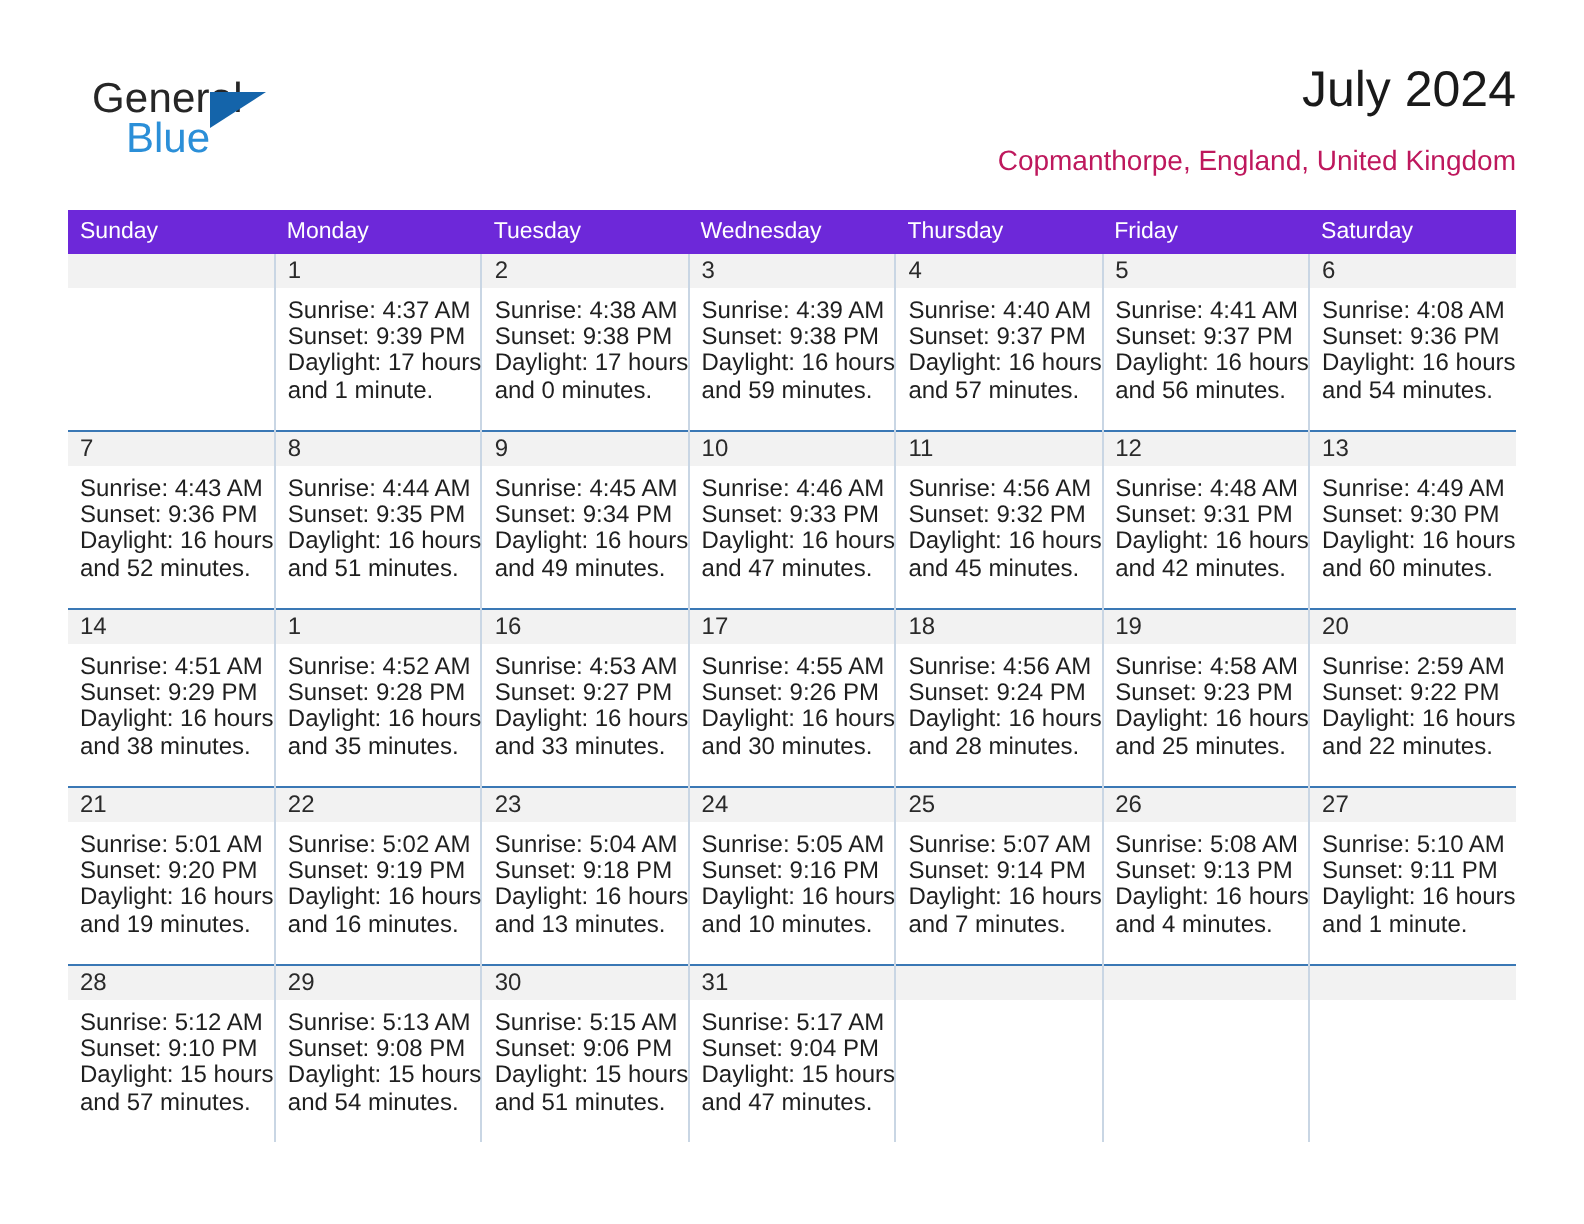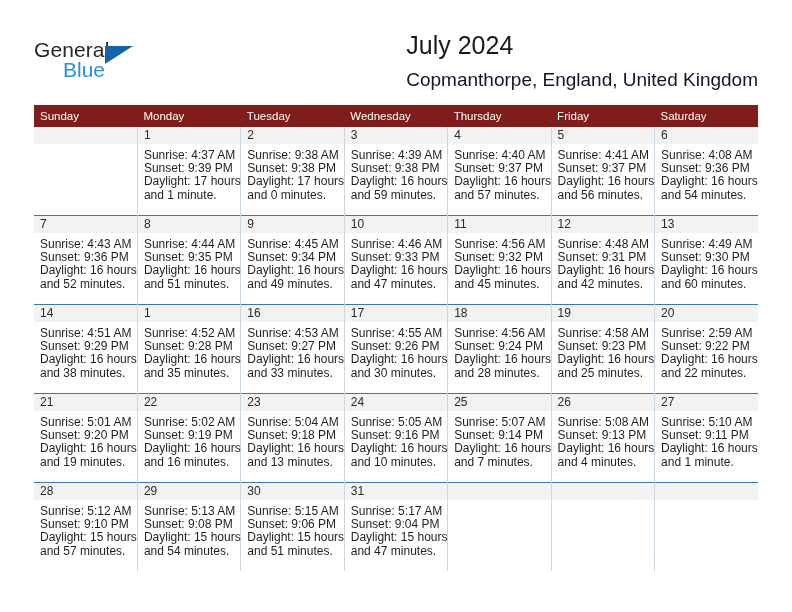--- a/index.html
+++ b/index.html
@@ -31,21 +31,21 @@
   }
   .logo {
     position: absolute;
     left: 0;
     top: 8px;
     width: 170px;
     height: 52px;
   }
   .logo-general {
     position: absolute;
-    left: 0;
+    left: 12px;
     top: 0;
     font-size: 21px;
     letter-spacing: 0.1px;
     color: #262626;
     font-family: "Liberation Sans", sans-serif;
   }
   .logo-triangle {
     position: absolute;
     left: 71px;
     top: 8px;
@@ -59,47 +59,48 @@
     left: 29px;
     top: 20px;
     font-size: 21px;
     color: #2b8fd8;
     font-family: "Liberation Sans", sans-serif;
   }
   .title-block {
     position: absolute;
     right: 0;
     top: 0;
+    text-align: right;
     margin-left: 40px;
   }
   .cal-title {
     font-size: 25px;
     color: #1a1a1a;
     line-height: 30px;
     white-space: nowrap;
   }
   .cal-subtitle {
-    font-size: 19px;
-    color: #0f172a;
+    font-size: 14px;
+    color: #be185d;
     line-height: 20px;
     margin-top: 10px;
     white-space: nowrap;
   }
 
   
   .calendar {
     position: absolute;
     left: 34px;
     top: 105px;
     width: 724px;
     border-collapse: collapse;
     table-layout: fixed;
   }
   .calendar th {
-    background: #7f1d1d;
+    background: #6d28d9;
     color: #ffffff;
     font-weight: normal;
     font-size: 11.5px;
     text-align: left;
     padding: 5px 0 5px 6px;
     height: 12px;
     border: none;
   }
   .calendar td {
     vertical-align: top;
@@ -193,21 +194,21 @@
                 <div>Sunset: 9:39 PM</div>
                 <div>Daylight: 17 hours</div>
                 <div>and 1 minute.</div>
               </div>
             </div>
           </td>
           <td>
             <div class="cell-inner">
               <div class="daynum-band">2</div>
               <div class="cell-lines">
-                <div>Sunrise: 9:38 AM</div>
+                <div>Sunrise: 4:38 AM</div>
                 <div>Sunset: 9:38 PM</div>
                 <div>Daylight: 17 hours</div>
                 <div>and 0 minutes.</div>
               </div>
             </div>
           </td>
           <td>
             <div class="cell-inner">
               <div class="daynum-band">3</div>
               <div class="cell-lines">

